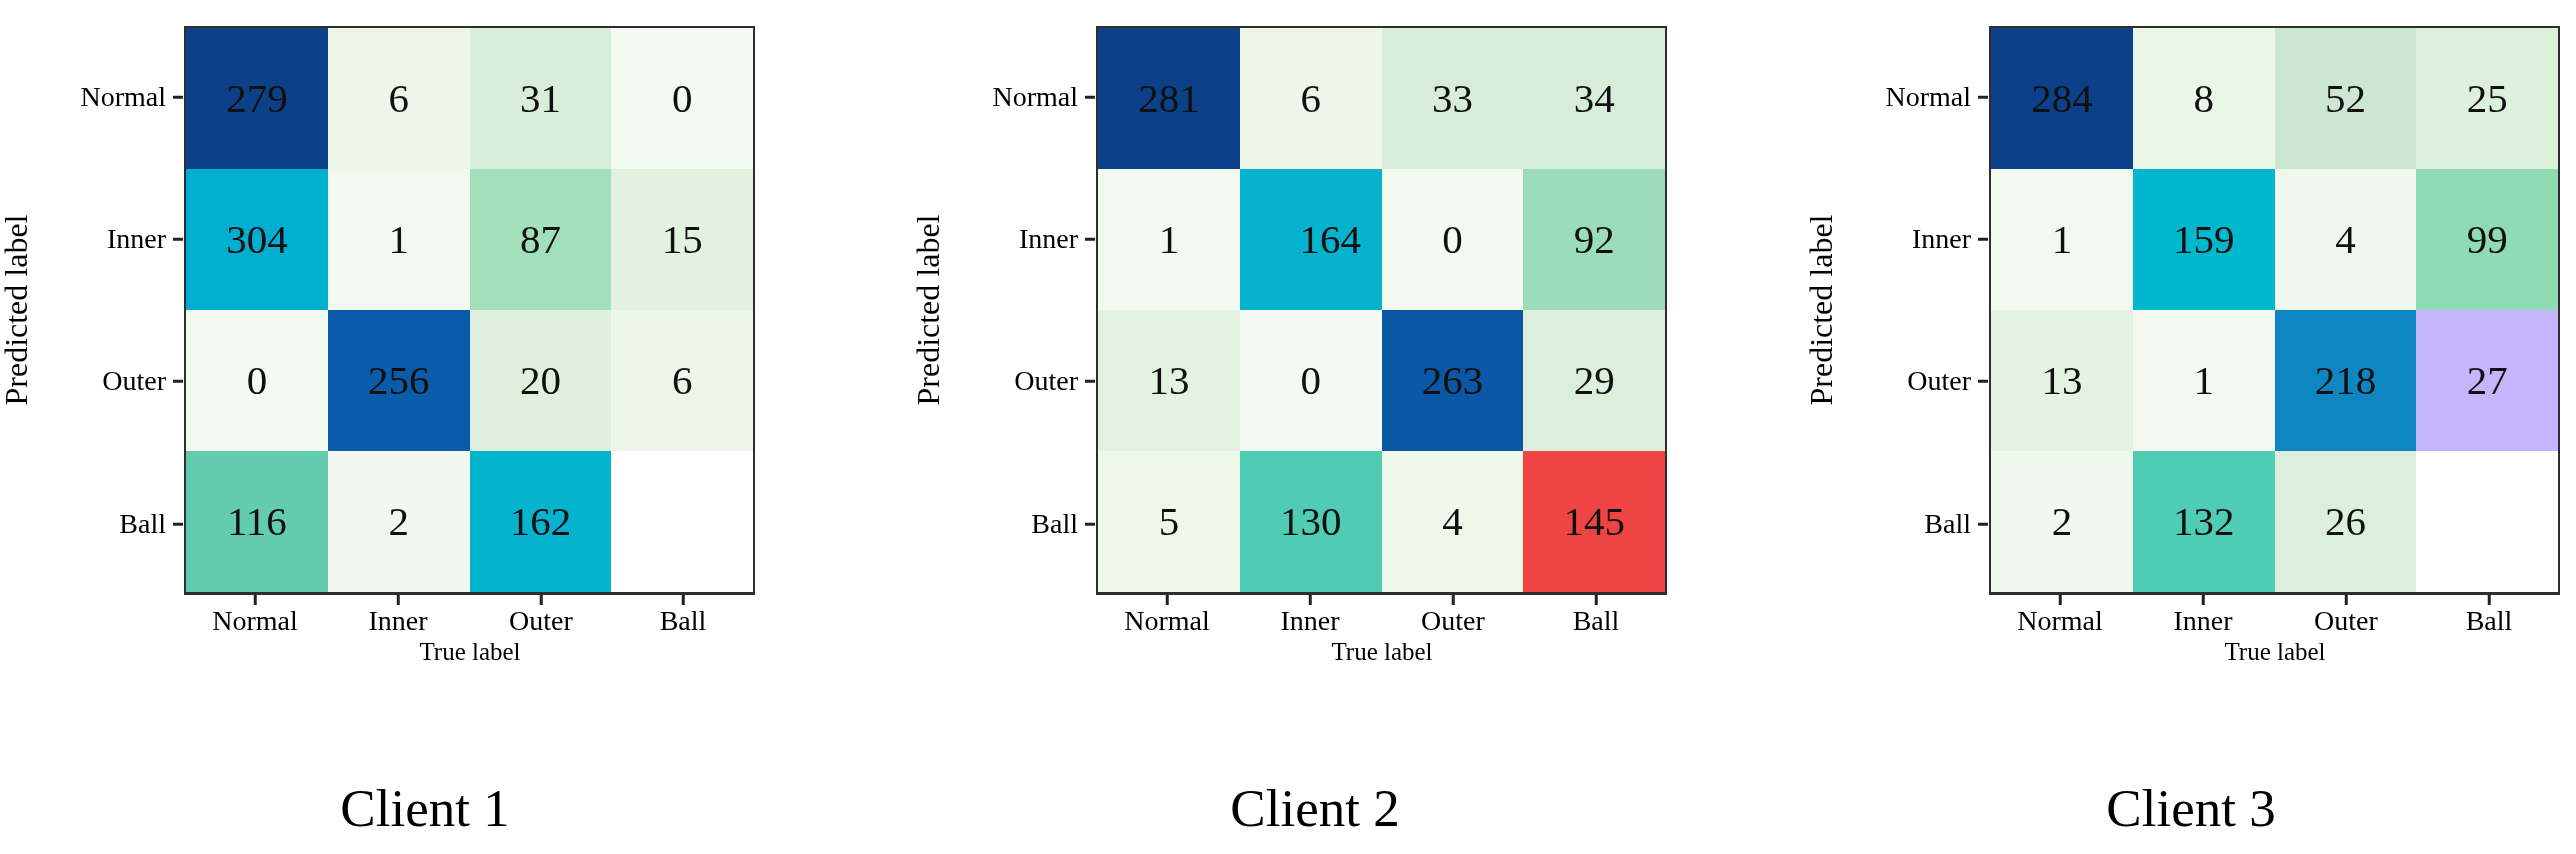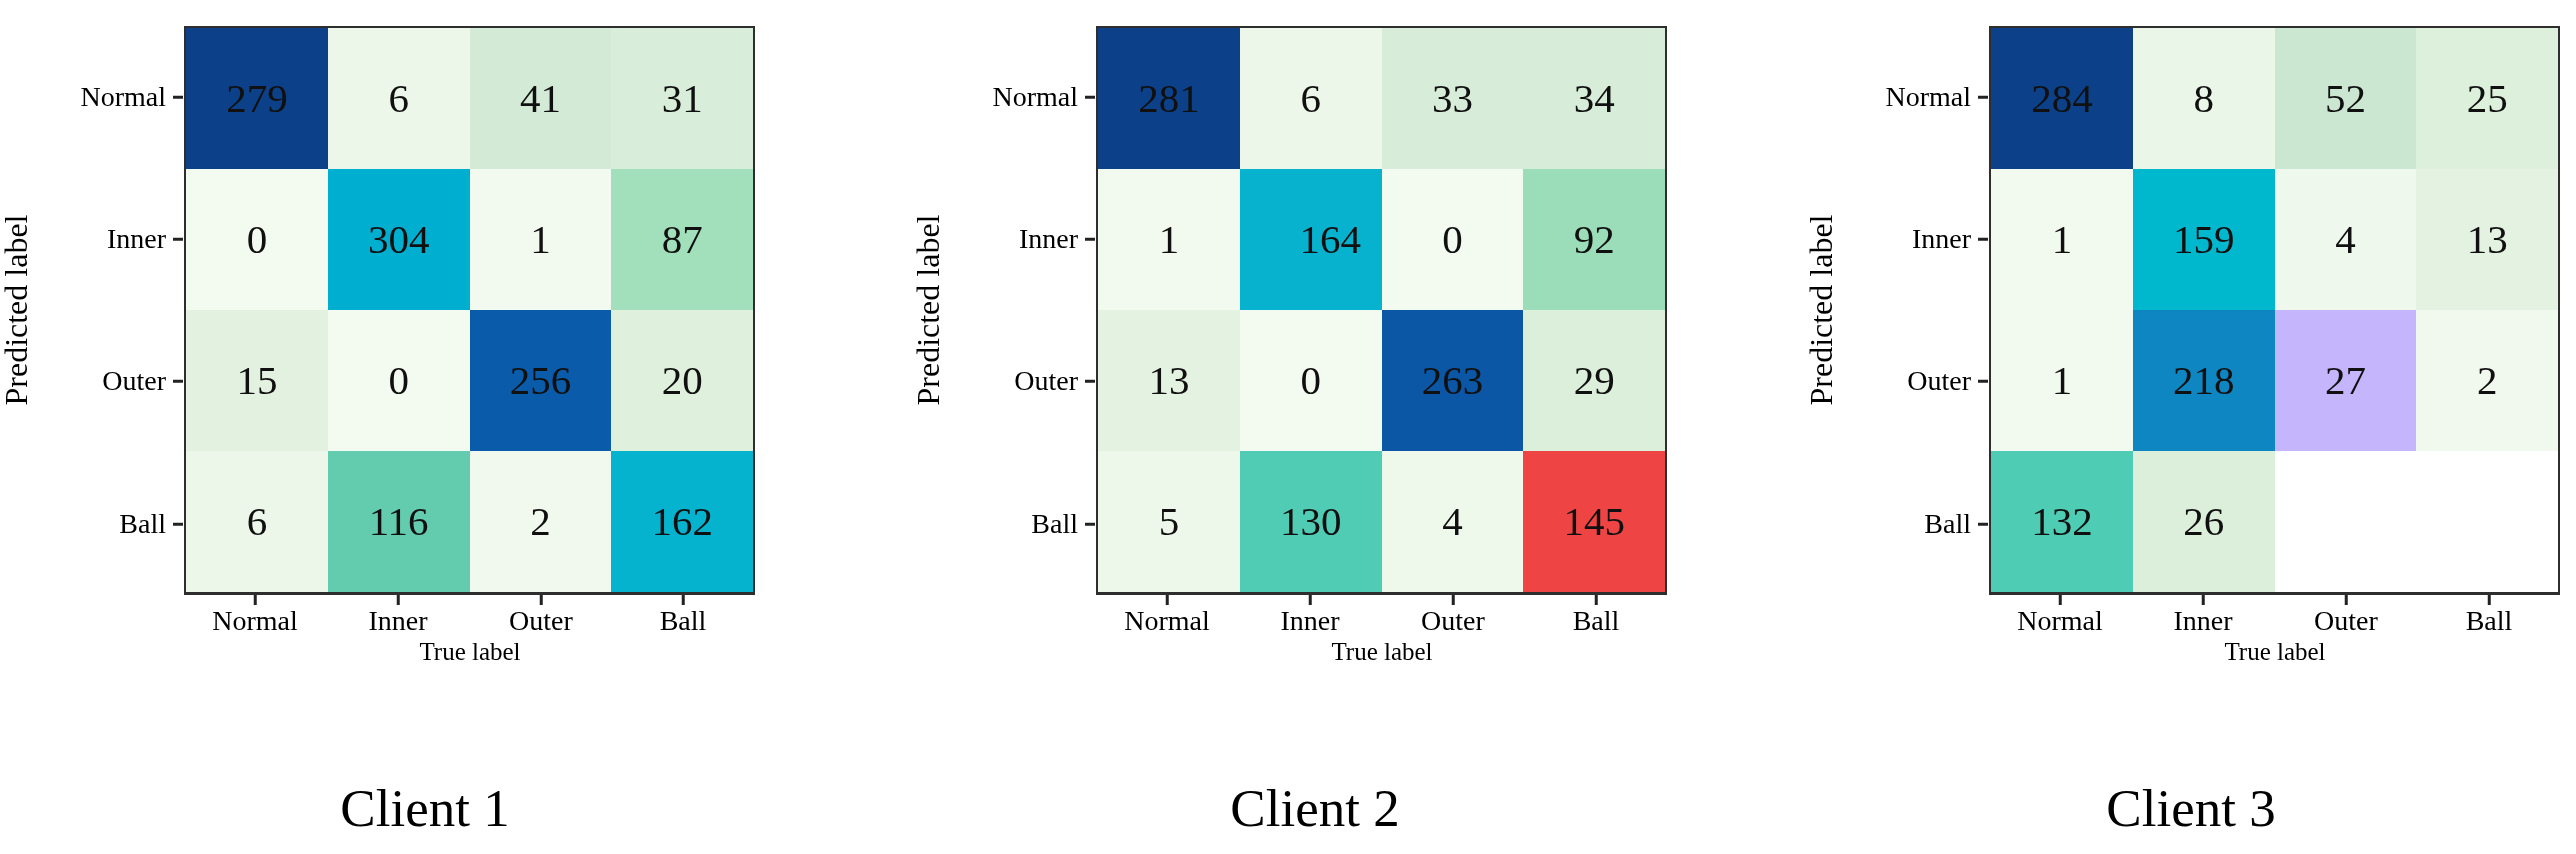--- a/index.html
+++ b/index.html
@@ -61,21 +61,20 @@
 </head>
 <body>
 
 <div id="canvas">
 
   <div class="panel">
     <div class="ylabel">Predicted label</div>
     <div class="matrix">
         <div class="cell" style="background: rgb(12, 65, 137);">279</div>
         <div class="cell" style="background: rgb(236, 247, 233);">6</div>
-        <div class="cell" style="background: rgb(210, 234, 214);">41</div>
         <div class="cell" style="background: rgb(217, 238, 218);">31</div>
         <div class="cell" style="background: rgb(243, 250, 240);">0</div>
         <div class="cell" style="background: rgb(0, 174, 208);">304</div>
         <div class="cell" style="background: rgb(242, 250, 239);">1</div>
         <div class="cell" style="background: rgb(162, 223, 187);">87</div>
         <div class="cell" style="background: rgb(227, 242, 224);">15</div>
         <div class="cell" style="background: rgb(243, 250, 240);">0</div>
         <div class="cell" style="background: rgb(10, 92, 170);">256</div>
         <div class="cell" style="background: rgb(223, 241, 221);">20</div>
         <div class="cell" style="background: rgb(236, 247, 233);">6</div>
@@ -146,20 +145,21 @@
   <div class="panel">
     <div class="ylabel">Predicted label</div>
     <div class="matrix">
         <div class="cell" style="background: rgb(12, 65, 137);">284</div>
         <div class="cell" style="background: rgb(234, 246, 231);">8</div>
         <div class="cell" style="background: rgb(203, 231, 209);">52</div>
         <div class="cell" style="background: rgb(221, 240, 220);">25</div>
         <div class="cell" style="background: rgb(242, 250, 239);">1</div>
         <div class="cell" style="background: rgb(0, 184, 206);">159</div>
         <div class="cell" style="background: rgb(239, 248, 236);">4</div>
+        <div class="cell" style="background: rgb(142, 219, 180);">99</div>
         <div class="cell" style="background: rgb(228, 243, 225);">13</div>
         <div class="cell" style="background: rgb(242, 250, 239);">1</div>
         <div class="cell" style="background: rgb(14, 134, 194);">218</div>
         <div class="cell" style="background: #c4b5fd;">27</div>
         <div class="cell" style="background: rgb(241, 249, 238);">2</div>
         <div class="cell" style="background: rgb(79, 204, 180);">132</div>
         <div class="cell" style="background: rgb(220, 239, 219);">26</div>
       </div>
     <div class="xlabel">True label</div>
     <div class="ptitle">Client 3</div>

